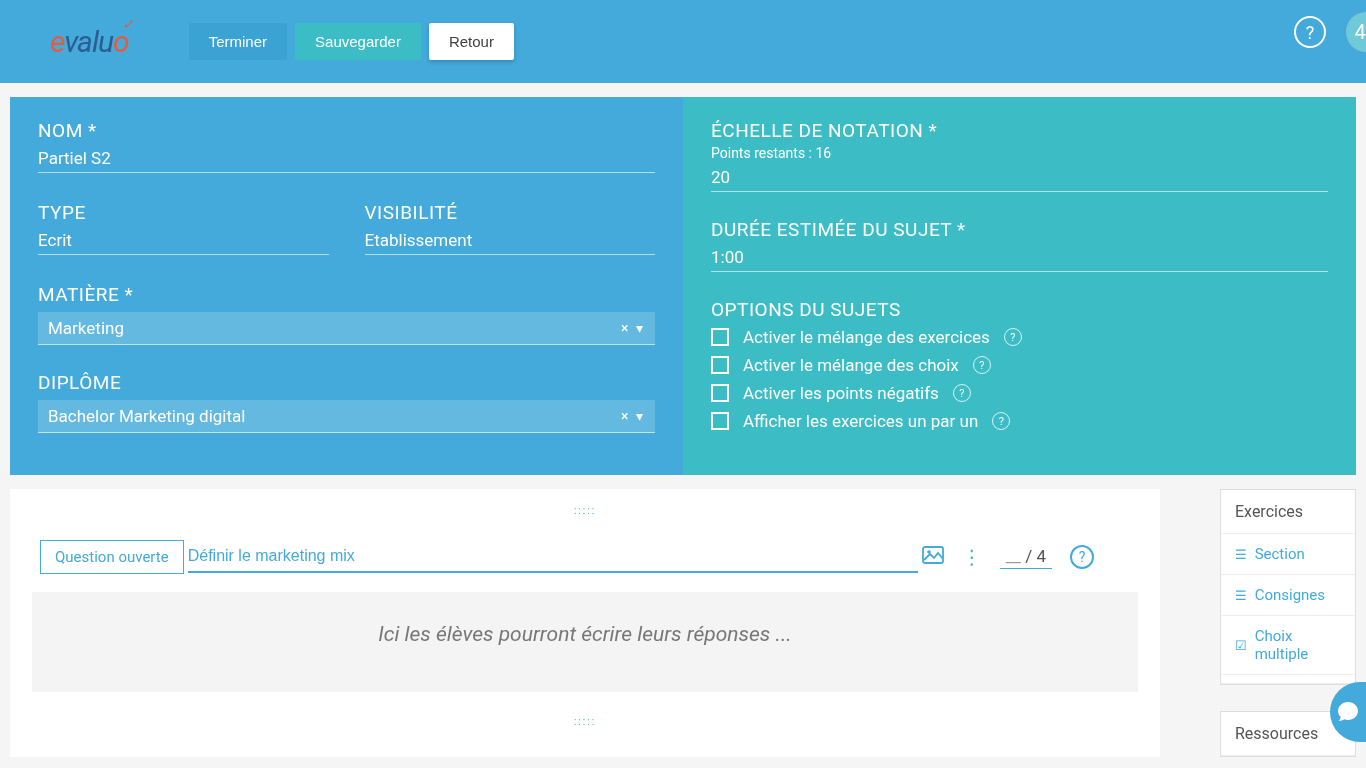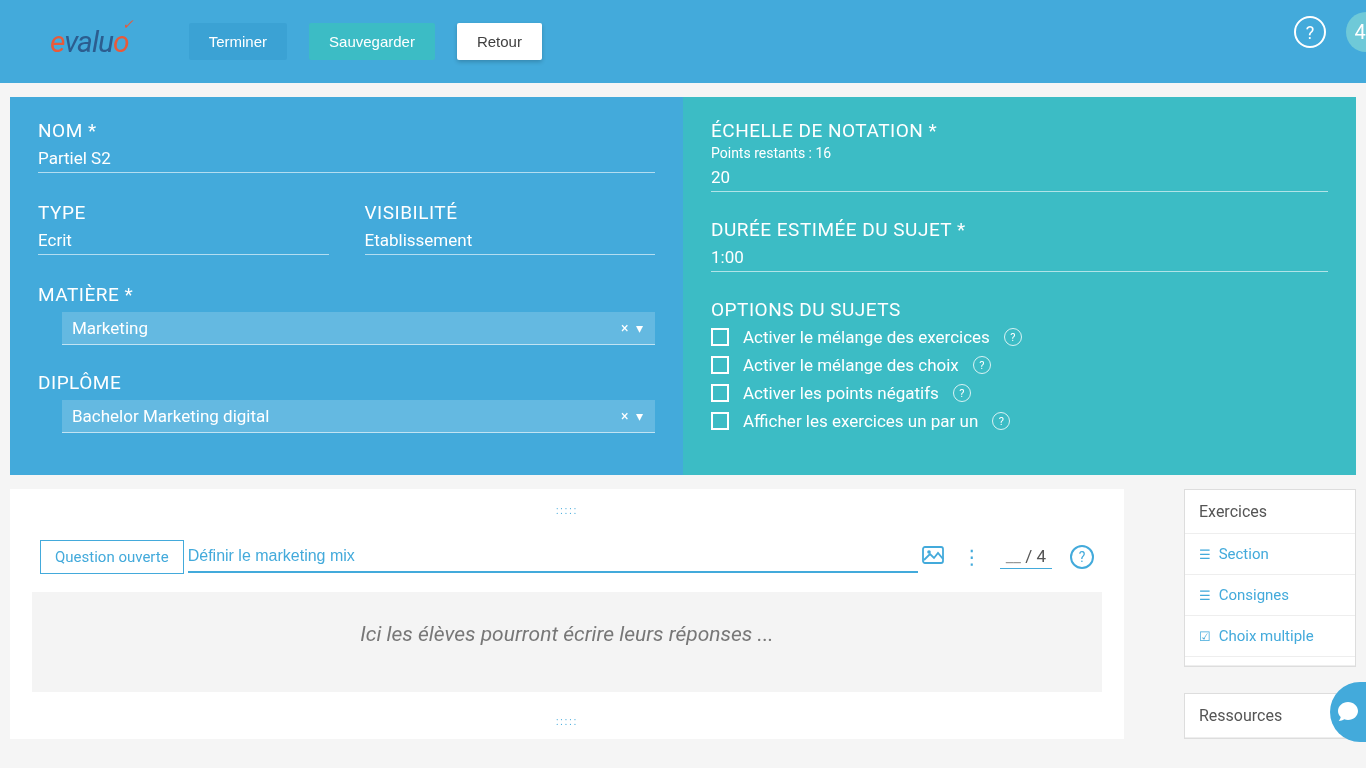--- a/index.html
+++ b/index.html
@@ -28,21 +28,21 @@
 .logo .e1 { color: #e85a3a; }
 .logo .valu { color: #2c5d8f; }
 .logo .o2 { color: #e85a3a; position: relative; }
 .logo-accent {
   position: absolute;
   top: -8px;
   right: -4px;
   font-size: 14px;
   color: #e85a3a;
 }
-.topbtns { display: flex; gap: 22px; align-items: flex-end; }
+.topbtns { display: flex; gap: 8px; align-items: flex-end; }
 .topbtn {
   padding: 10px 20px;
   font-size: 15px;
   border: none;
   cursor: pointer;
   border-radius: 2px;
 }
 .topbtn.terminer { background: #3ba2d4; color: white; }
 .topbtn.sauvegarder { background: #3cbcc5; color: white; }
 .topbtn.retour { background: white; color: #404040; box-shadow: 0 2px 4px rgba(0,0,0,0.2); }
@@ -110,21 +110,20 @@
 .field-col { flex: 1; }
 .select-field {
   background: rgba(255,255,255,0.18);
   padding: 6px 10px;
   font-size: 17px;
   display: flex;
   justify-content: space-between;
   align-items: center;
   margin-bottom: 26px;
   border-bottom: 1px solid rgba(255,255,255,0.6);
-  margin-left: 24px;
 }
 .select-clear {
   font-size: 14px;
   letter-spacing: 2px;
   cursor: pointer;
 }
 .subtext {
   font-size: 14px;
   margin-top: -3px;
   margin-bottom: 6px;
@@ -239,21 +238,21 @@
 }
 .drag-dots-bottom {
   text-align: center;
   color: #43aadb;
   font-size: 10px;
   letter-spacing: 2px;
   margin-top: 24px;
   cursor: move;
 }
 .side-panels {
-  width: 172px;
+  width: 136px;
   display: flex;
   flex-direction: column;
   gap: 26px;
 }
 .panel {
   background: white;
   border: 1px solid #ddd;
 }
 .panel-title {
   padding: 12px 14px;

